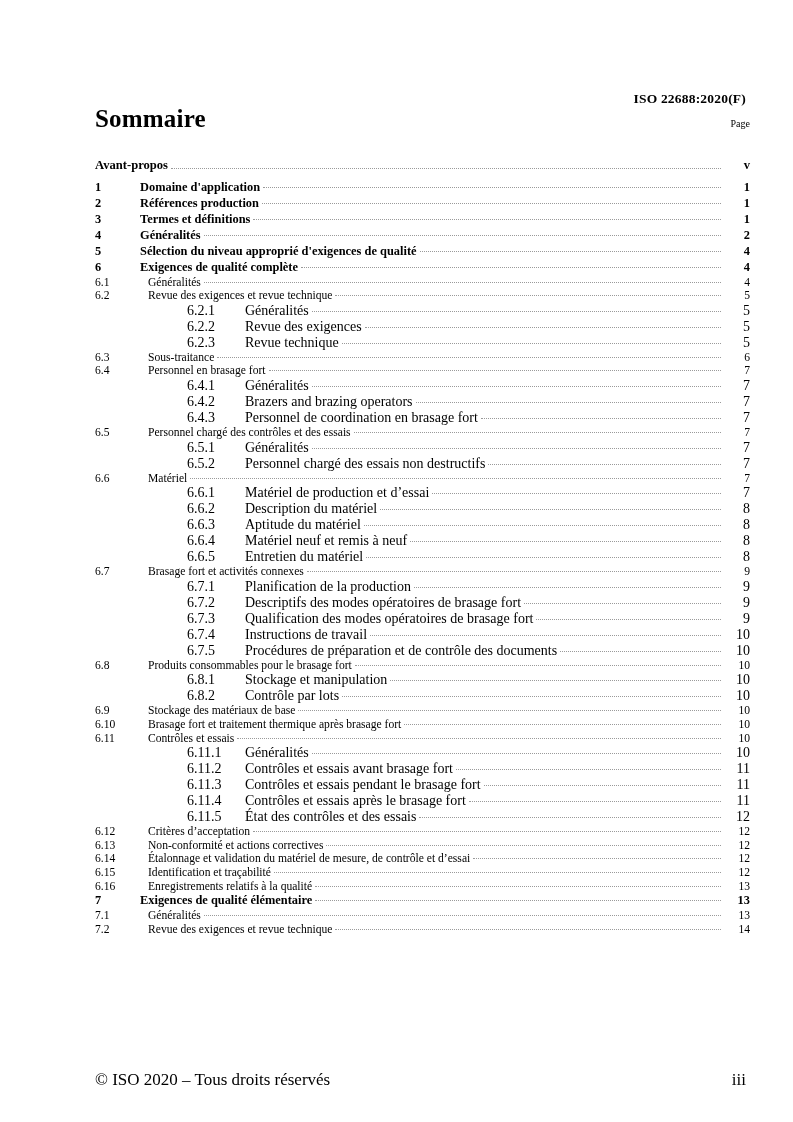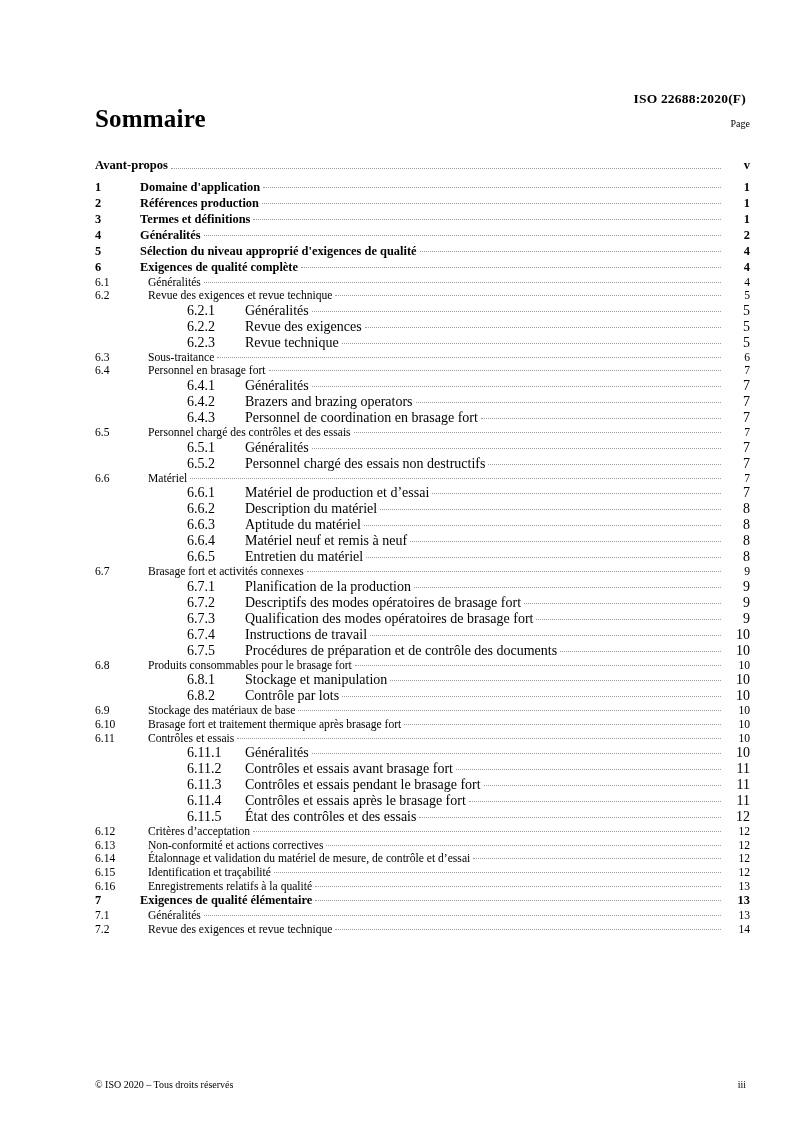--- a/index.html
+++ b/index.html
@@ -115,21 +115,21 @@
   }
   .footer {
     position: absolute;
     left: 95px;
     right: 47px;
     bottom: 32px;
     display: flex;
     justify-content: space-between;
     align-items: baseline;
     font-family: "Liberation Serif", serif;
-    font-size: 10px;
+    font-size: 17px;
   }
   .footer .right {
     font-style: normal;
     text-align: center;
   }
 </style>
 </head>
 <body>
 
 <div class="page">

